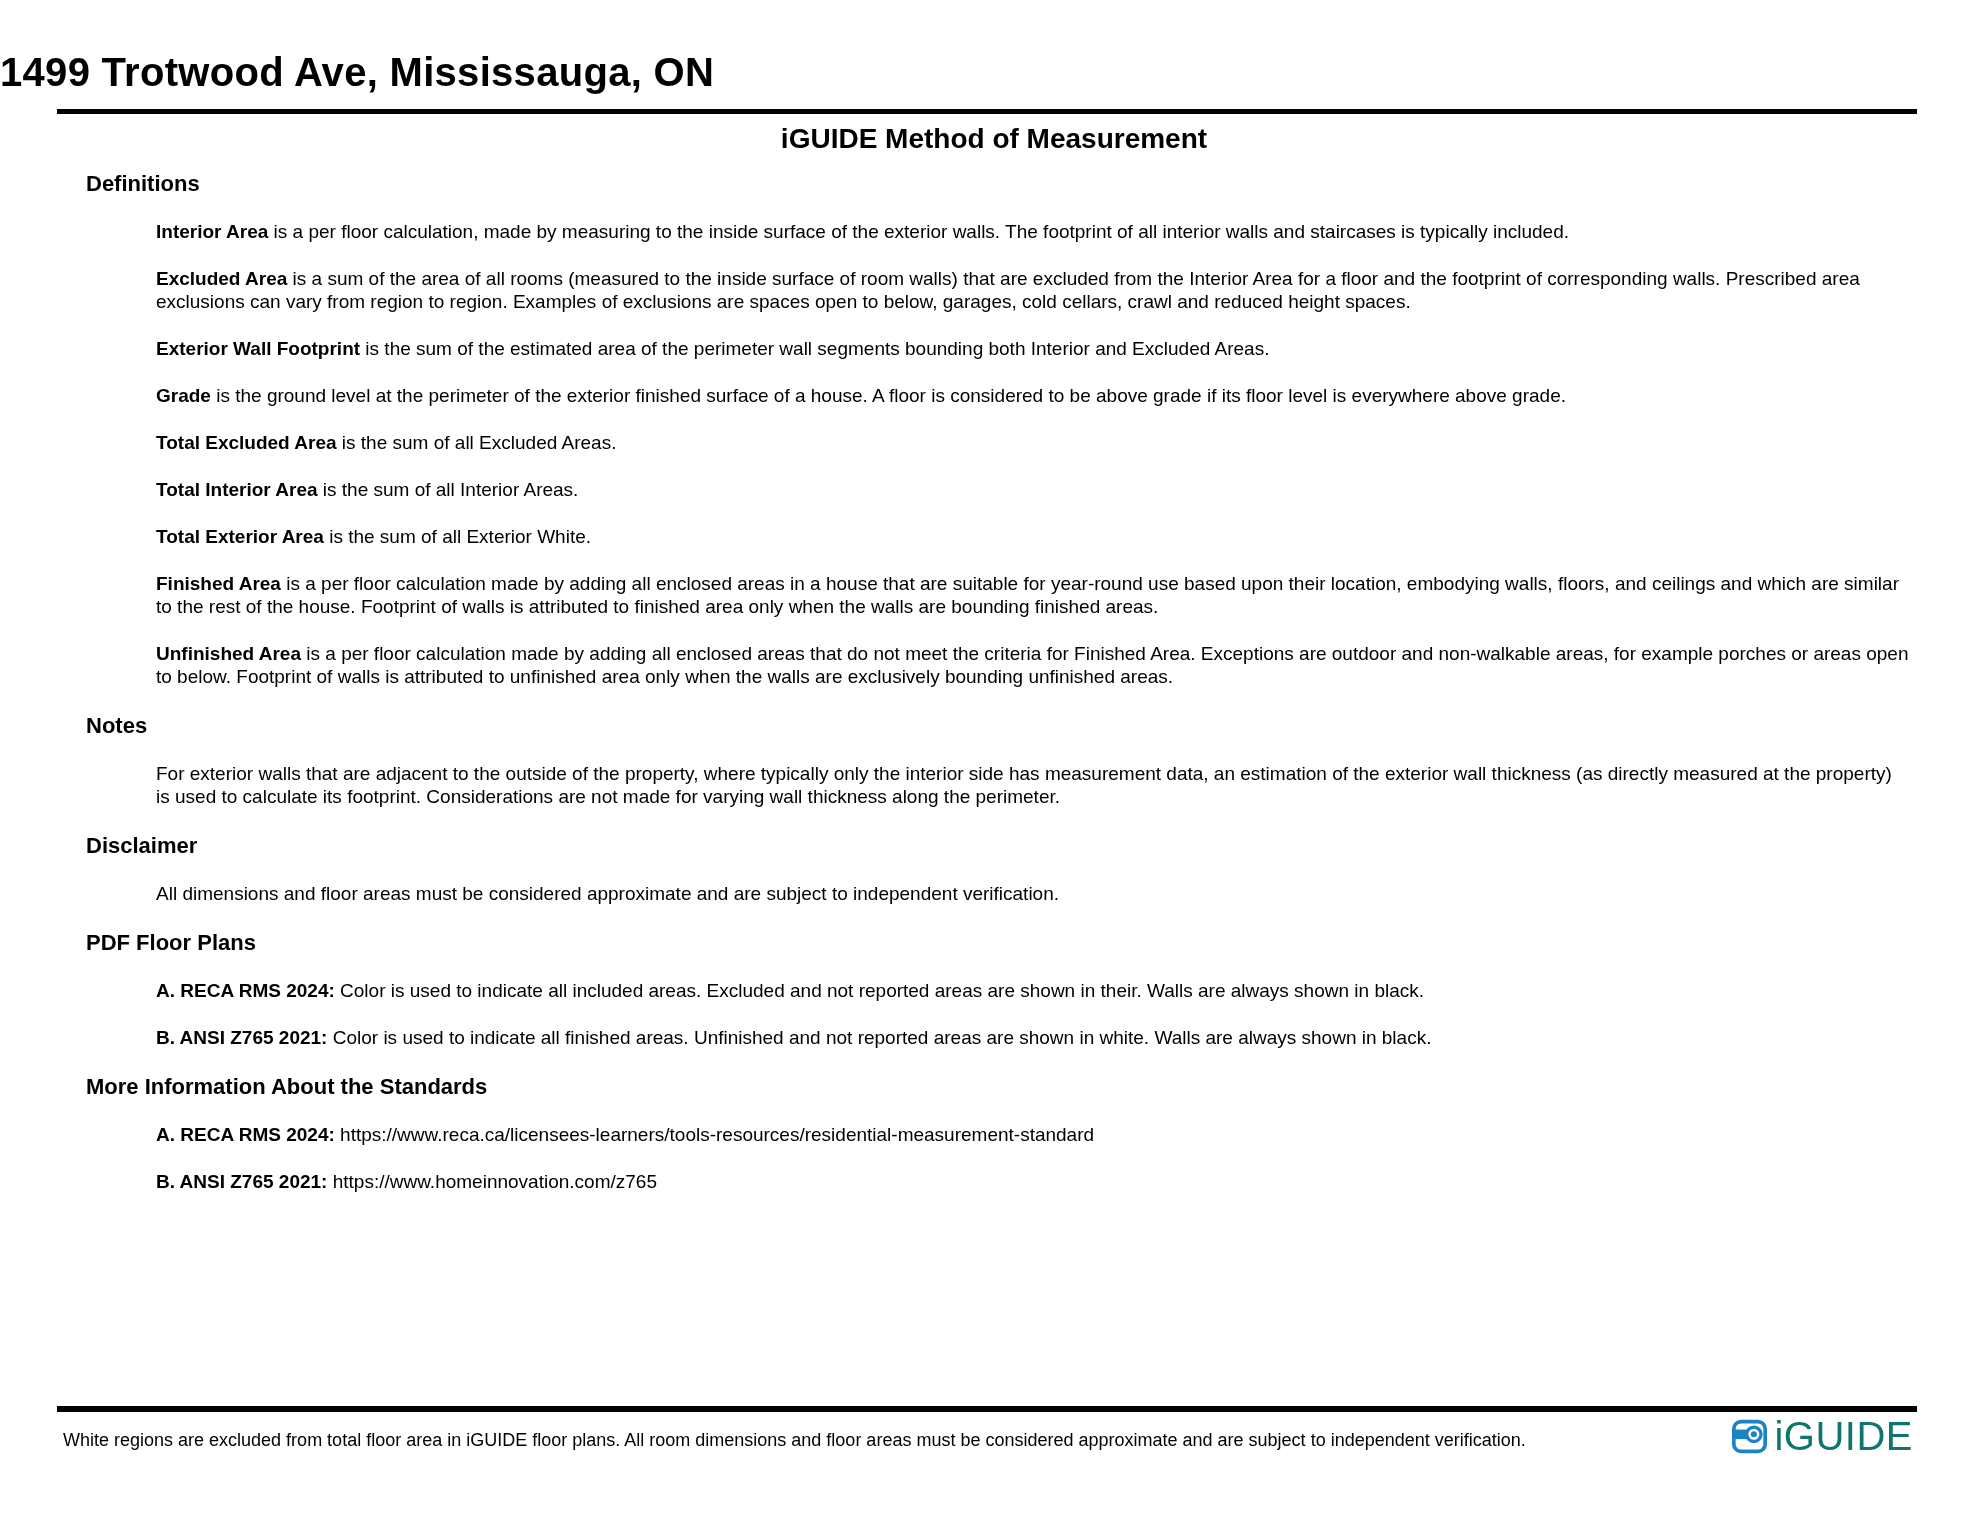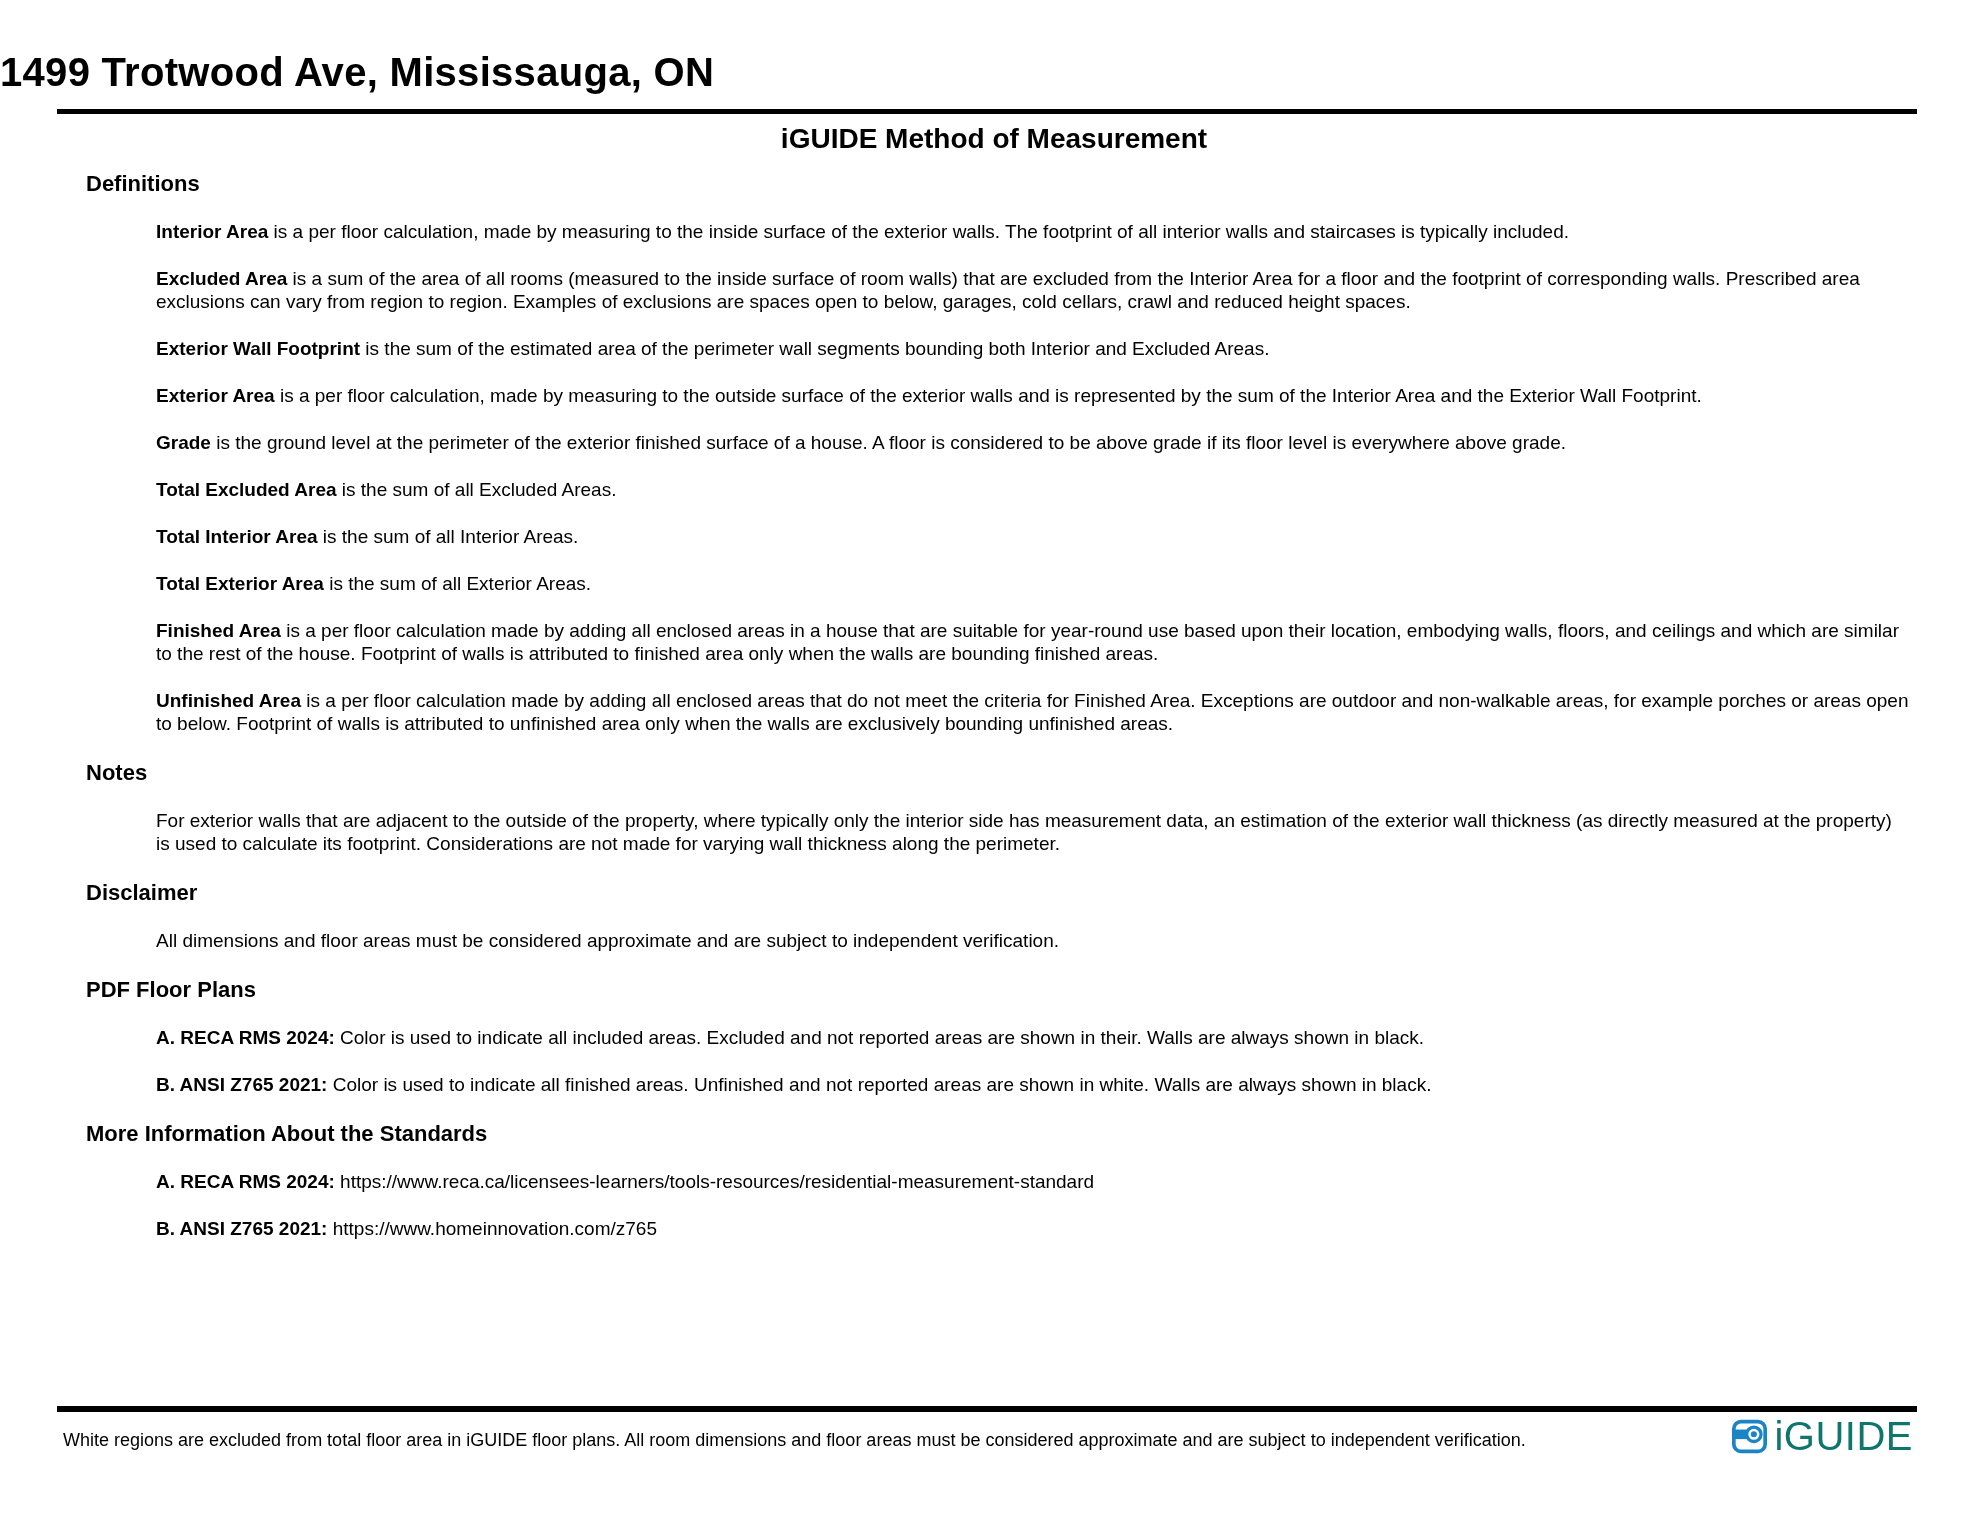--- a/index.html
+++ b/index.html
@@ -94,38 +94,34 @@
     </p>
     <p class="body-text">
       <b>Excluded Area</b>
       <span>is a sum of the area of all rooms (measured to the inside surface of room walls) that are excluded from the Interior Area for a floor and the footprint of corresponding walls. Prescribed area exclusions can vary from region to region. Examples of exclusions are spaces open to below, garages, cold cellars, crawl and reduced height spaces.</span>
     </p>
     <p class="body-text">
       <b>Exterior Wall Footprint</b>
       <span>is the sum of the estimated area of the perimeter wall segments bounding both Interior and Excluded Areas.</span>
     </p>
     <p class="body-text">
-      <b>Exterior Area</b>
-      <span>is a per floor calculation, made by measuring to the outside surface of the exterior walls and is represented by the sum of the Interior Area and the Exterior Wall Footprint.</span>
-    </p>
-    <p class="body-text">
       <b>Grade</b>
       <span>is the ground level at the perimeter of the exterior finished surface of a house. A floor is considered to be above grade if its floor level is everywhere above grade.</span>
     </p>
     <p class="body-text">
       <b>Total Excluded Area</b>
       <span>is the sum of all Excluded Areas.</span>
     </p>
     <p class="body-text">
       <b>Total Interior Area</b>
       <span>is the sum of all Interior Areas.</span>
     </p>
     <p class="body-text">
       <b>Total Exterior Area</b>
-      <span>is the sum of all Exterior Areas.</span>
+      <span>is the sum of all Exterior White.</span>
     </p>
     <p class="body-text">
       <b>Finished Area</b>
       <span>is a per floor calculation made by adding all enclosed areas in a house that are suitable for year-round use based upon their location, embodying walls, floors, and ceilings and which are similar to the rest of the house. Footprint of walls is attributed to finished area only when the walls are bounding finished areas.</span>
     </p>
     <p class="body-text">
       <b>Unfinished Area</b>
       <span>is a per floor calculation made by adding all enclosed areas that do not meet the criteria for Finished Area. Exceptions are outdoor and non-walkable areas, for example porches or areas open to below. Footprint of walls is attributed to unfinished area only when the walls are exclusively bounding unfinished areas.</span>
     </p>
 

